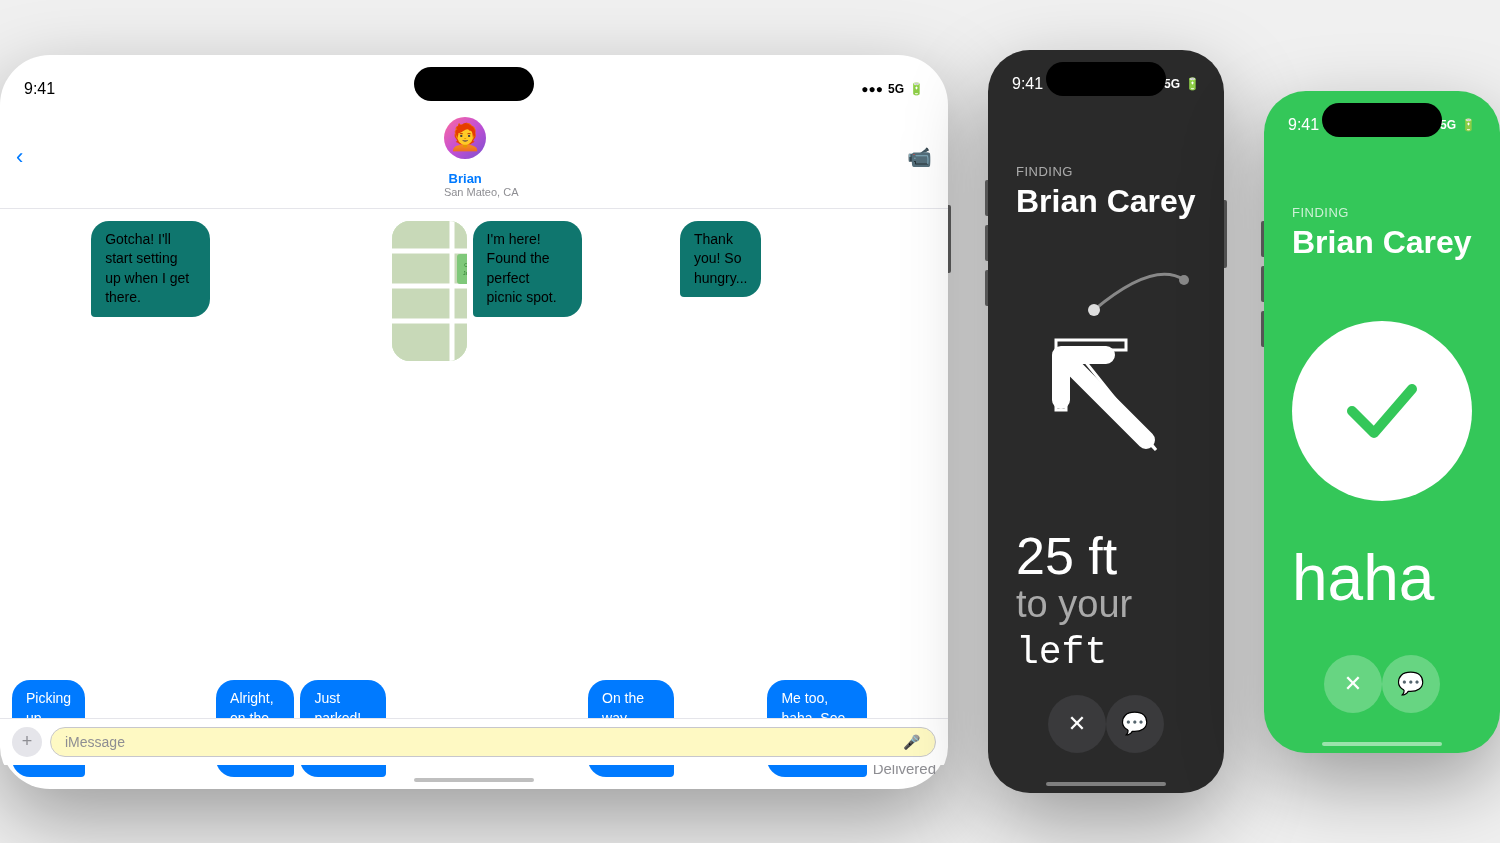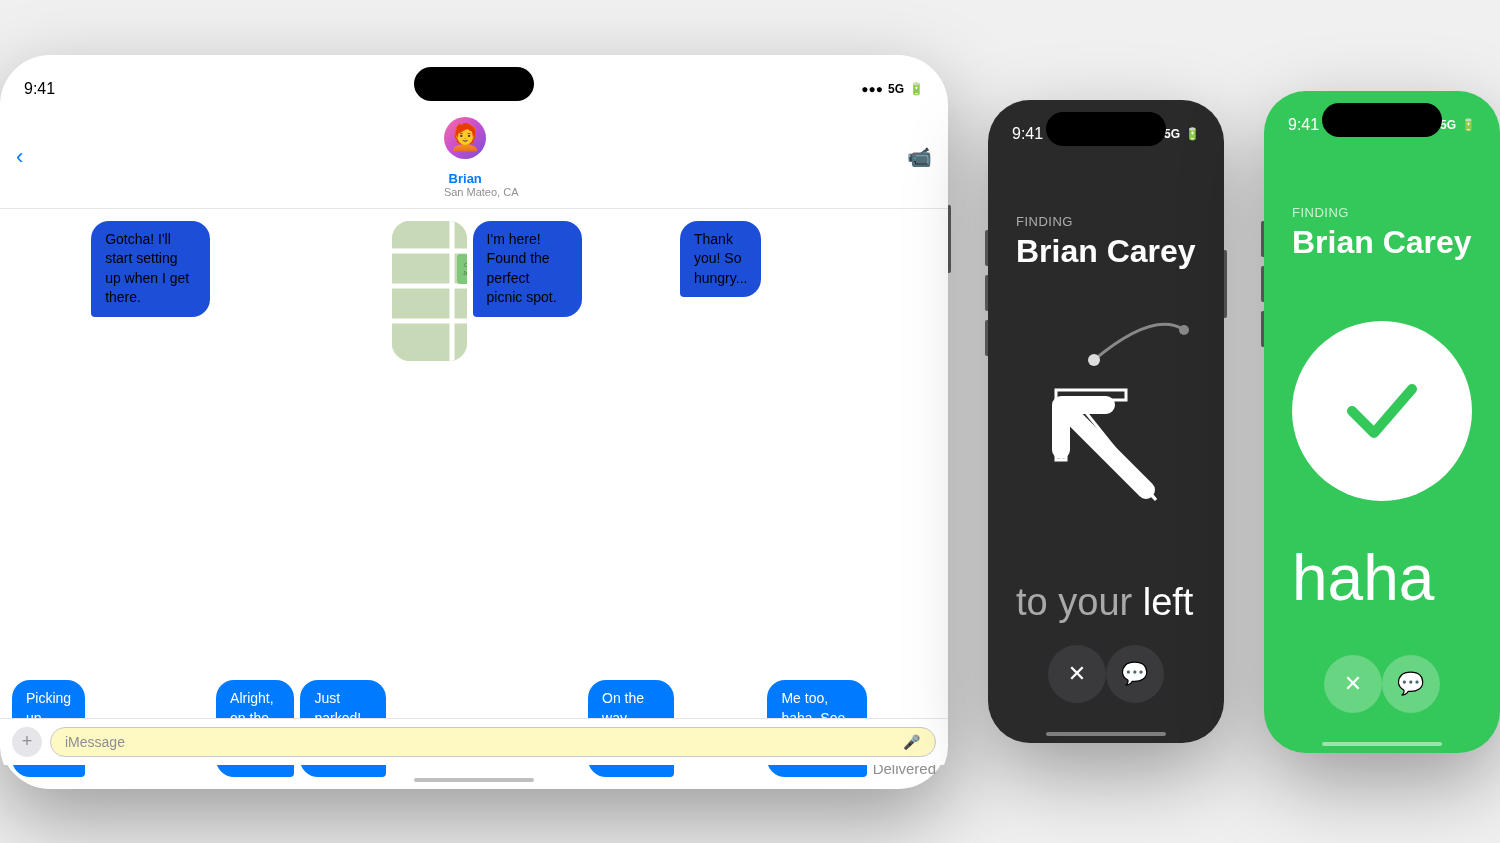--- a/index.html
+++ b/index.html
@@ -162,21 +162,21 @@
     }
 
     .bubble {
       max-width: 70%;
       padding: 9px 14px;
       border-radius: 18px;
       font-size: 14px;
       line-height: 1.4;
     }
     .bubble-received {
-      background: #1d4ed8;
+      background: #0f766e;
       color: #000;
       align-self: flex-start;
       border-bottom-left-radius: 4px;
     }
     .bubble-sent {
       background: #007aff;
       color: #fff;
       align-self: flex-end;
       border-bottom-right-radius: 4px;
     }
@@ -305,20 +305,21 @@
     }
     .distance-desc {
       font-size: 38px;
       font-weight: 300;
       color: rgba(255,255,255,0.6);
       line-height: 1.2;
     }
     .distance-desc strong {
       color: #fff;
       font-weight: 300;
+      font-family: Liberation Mono, monospace;
     }
 
     .finding-actions {
       display: flex;
       justify-content: space-around;
       padding: 20px 60px 40px;
     }
     .action-btn {
       width: 58px;
       height: 58px;
@@ -523,20 +524,21 @@
 
       <div class="arrow-container">
         <svg width="160" height="160" viewBox="0 0 160 160">
           <path d="M 130 130 L 40 40 L 40 90 L 30 90 L 30 20 L 100 20 L 100 30 L 50 30 L 130 130 Z" fill="none" stroke="#fff" stroke-width="3"></path>
 
           <path d="M 120 120 L 35 35 M 35 35 L 35 80 M 35 35 L 80 35" stroke="#fff" stroke-width="18" stroke-linecap="round" stroke-linejoin="round" fill="none"></path>
         </svg>
       </div>
 
       <div class="distance-text" style="width:100%; padding:0 28px;">
+        <div class="distance-number">25 ft</div>
         <div class="distance-desc">
           <span>to your</span>
           <strong>left</strong>
         </div>
       </div>
     </div>
 
     <div class="finding-actions">
       <div class="action-btn">✕</div>
       <div class="action-btn">💬</div>

